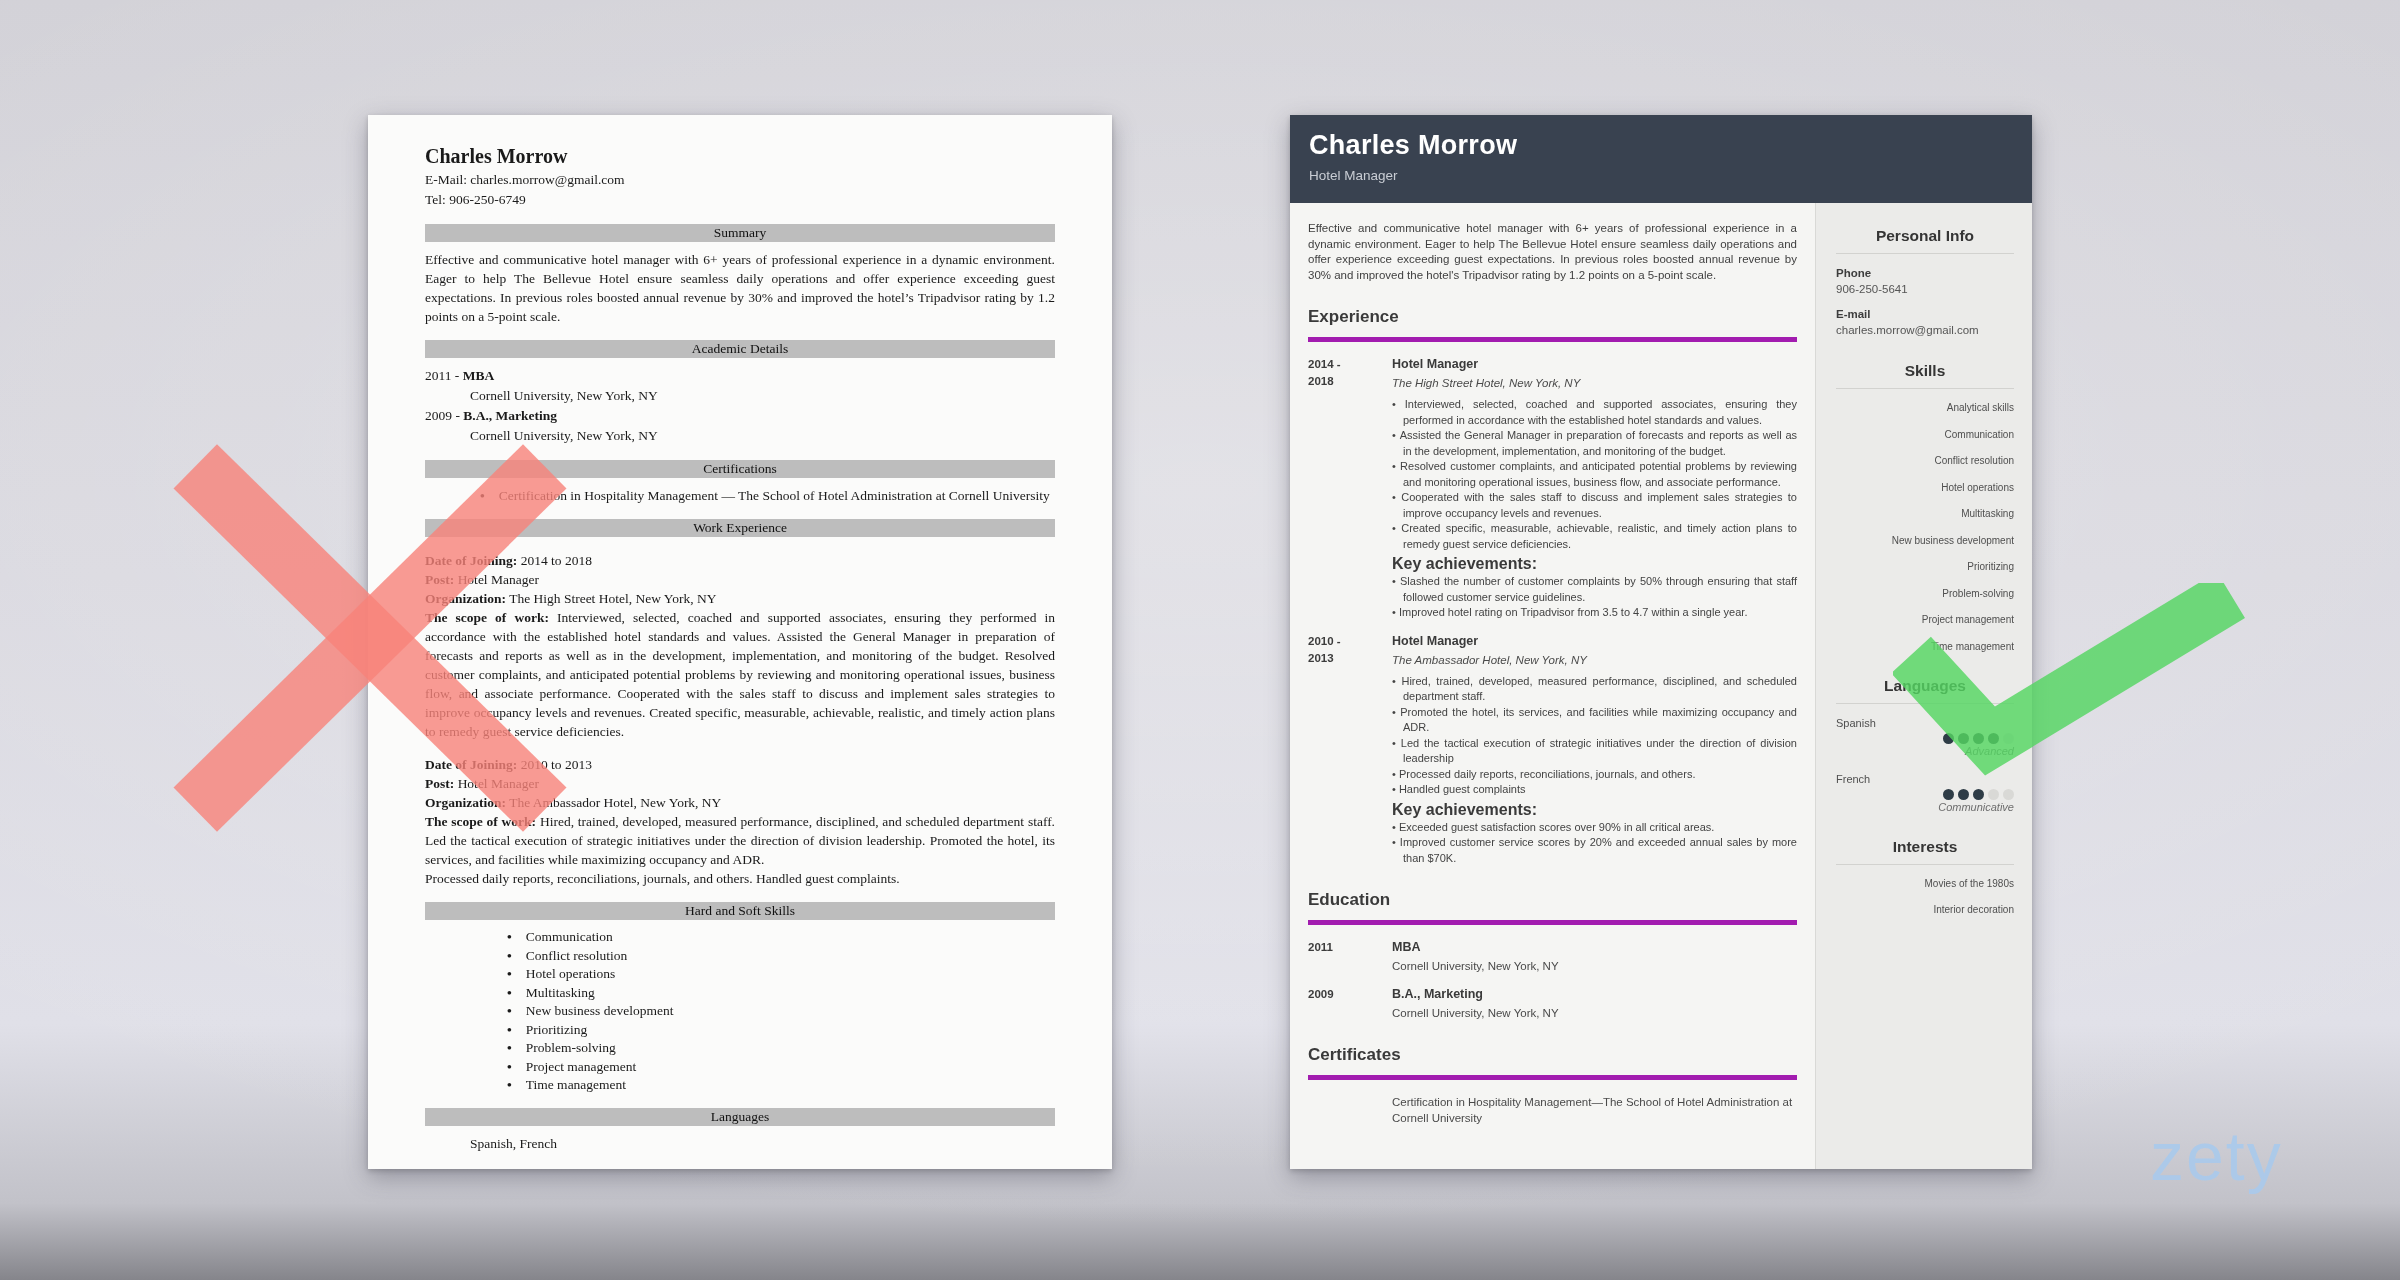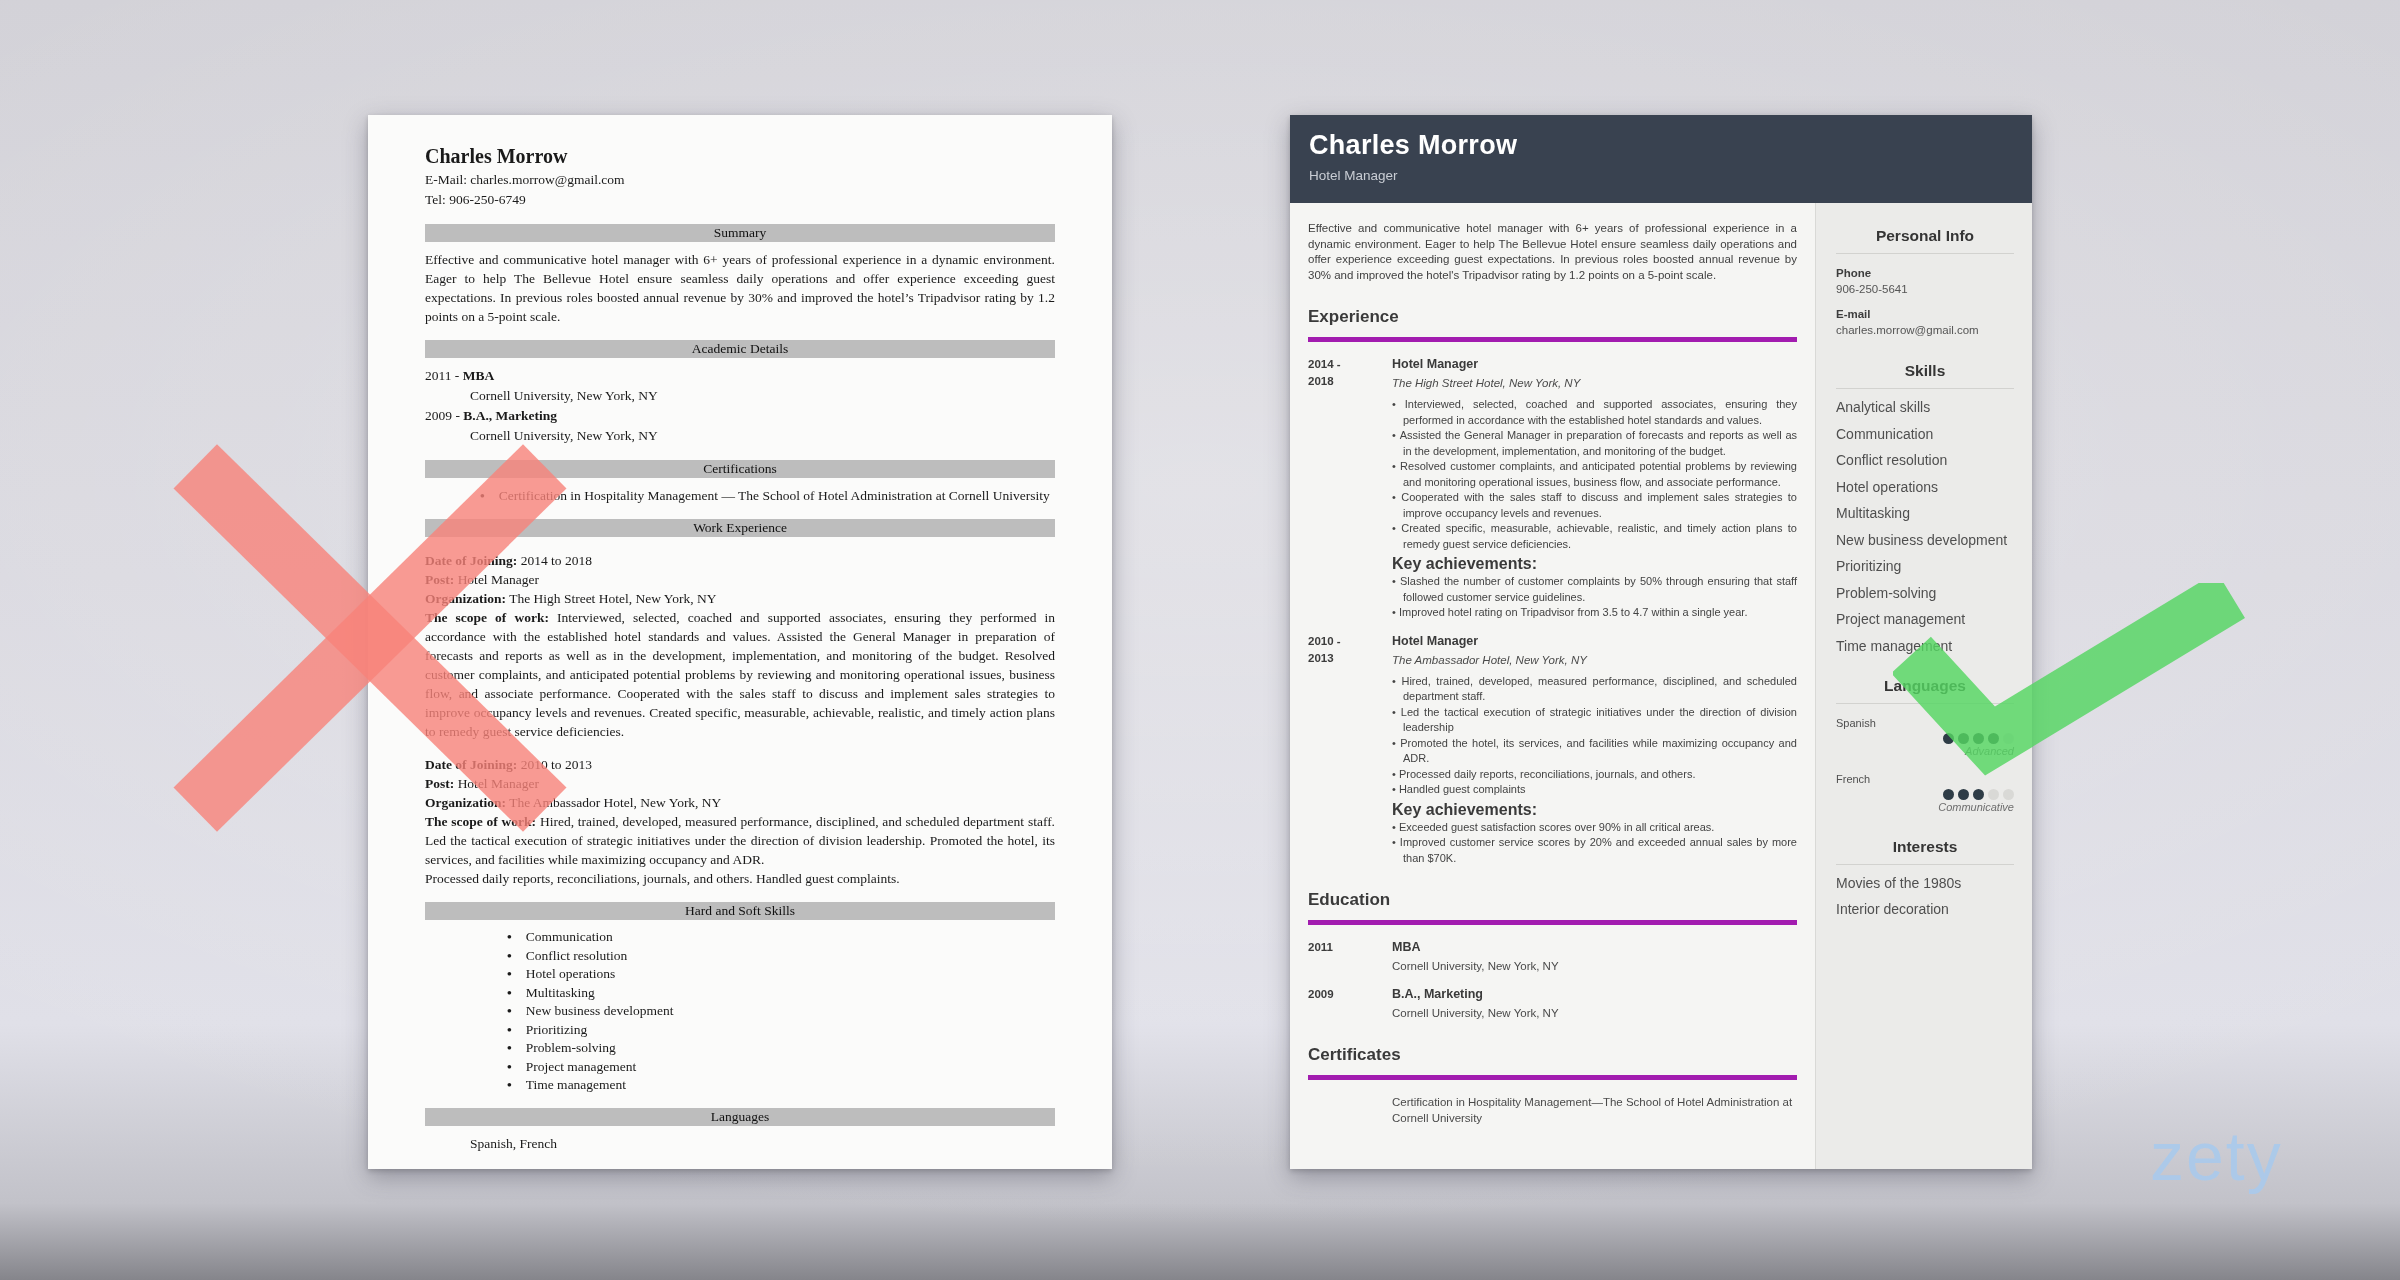--- a/index.html
+++ b/index.html
@@ -44,21 +44,21 @@
   .ecompany{font-style:italic;font-size:11.5px;color:#4a4a4a;margin:4px 0 6px 0;line-height:15px;}
   .eschool{font-size:11.5px;color:#4a4a4a;margin-top:4px;line-height:15px;}
   .bl{font-size:11px;line-height:15.5px;padding-left:11px;text-indent:-11px;text-align:justify;color:#434343;}
   .bl::before{content:"\2022\00a0";}
   .keylab{font-weight:bold;font-size:16px;color:#3a3a3a;margin:4px 0 2px 0;line-height:16px;}
   .certtext{margin-left:84px;font-size:11.5px;color:#4a4a4a;line-height:16px;}
   .rside{width:217px;box-sizing:border-box;background:#ebebe9;border-left:1px solid #d9d9d6;padding:0 18px 20px 20px;color:#4f4f4f;}
   .rside h3{font-size:15.5px;color:#353535;font-weight:bold;margin:24px 0 12px 0;padding-bottom:8px;border-bottom:1px solid #d2d2cf;text-align:center;}
   .pi-label{font-weight:bold;font-size:11.5px;color:#3d3d3d;margin-top:10px;line-height:15px;}
   .pi-value{font-size:11.5px;line-height:16px;color:#555;}
-  .sk-item{font-size:14px;color:#4f4f4f;margin-bottom:13.5px;line-height:13px;}
+  .sk-item{font-size:10px;color:#4f4f4f;margin-bottom:13.5px;line-height:13px;text-align:right;}
   .lang{margin-bottom:14px;}
   .lang-name{font-size:11px;color:#4f4f4f;line-height:14px;}
   .dotsrow{text-align:right;margin-top:3px;line-height:12px;}
   .dot{display:inline-block;width:11px;height:11px;border-radius:50%;background:#d9d9d6;margin-left:4px;}
   .dot.filled{background:#2e3c46;}
   .lang-level{text-align:right;font-size:11px;color:#6e6e6e;margin-top:0;line-height:13px;font-style:italic;}
   
   .cross{position:absolute;left:370px;top:638px;width:0;height:0;z-index:5;pointer-events:none;}
   .cross .bar{position:absolute;left:-245px;top:-31px;width:490px;height:62px;background:rgba(247,130,121,.8);}
   .cross .bar.a{transform:rotate(44.5deg);}
@@ -177,22 +177,22 @@
           <div class="dates">
             <div>2010 -</div>
             <div>2013</div>
           </div>
           <div class="ebody">
             <div class="etitle">Hotel Manager</div>
             <div class="ecompany">The Ambassador Hotel, New York, NY</div>
             <div>
 
             <div class="bl">Hired, trained, developed, measured performance, disciplined, and scheduled department staff.</div>
+                <div class="bl">Promoted the hotel, its services, and facilities while maximizing occupancy and ADR.</div>
                 <div class="bl">Led the tactical execution of strategic initiatives under the direction of division leadership</div>
-                <div class="bl">Promoted the hotel, its services, and facilities while maximizing occupancy and ADR.</div>
                 <div class="bl">Processed daily reports, reconciliations, journals, and others.</div>
                 <div class="bl">Handled guest complaints</div>
               </div>
             <div class="keylab">Key achievements:</div>
             <div>
 
             <div class="bl">Exceeded guest satisfaction scores over 90% in all critical areas.</div>
                 <div class="bl">Improved customer service scores by 20% and exceeded annual sales by more than $70K.</div>
               </div>
           </div>

